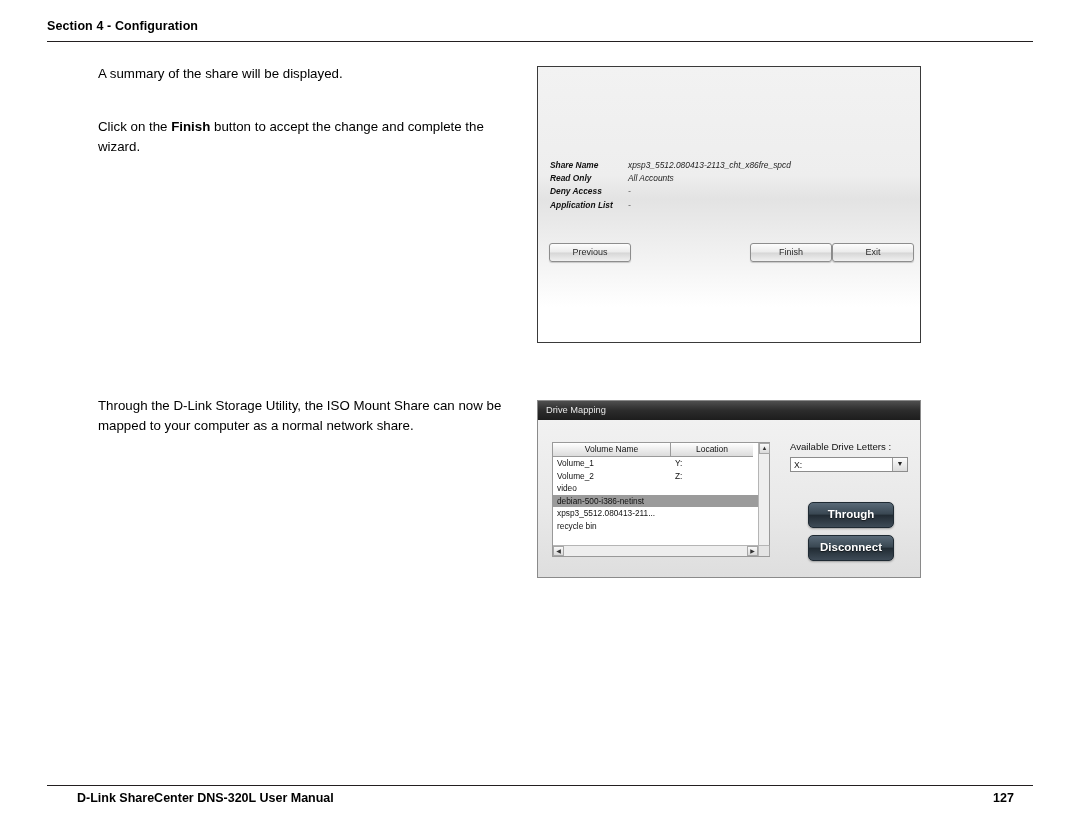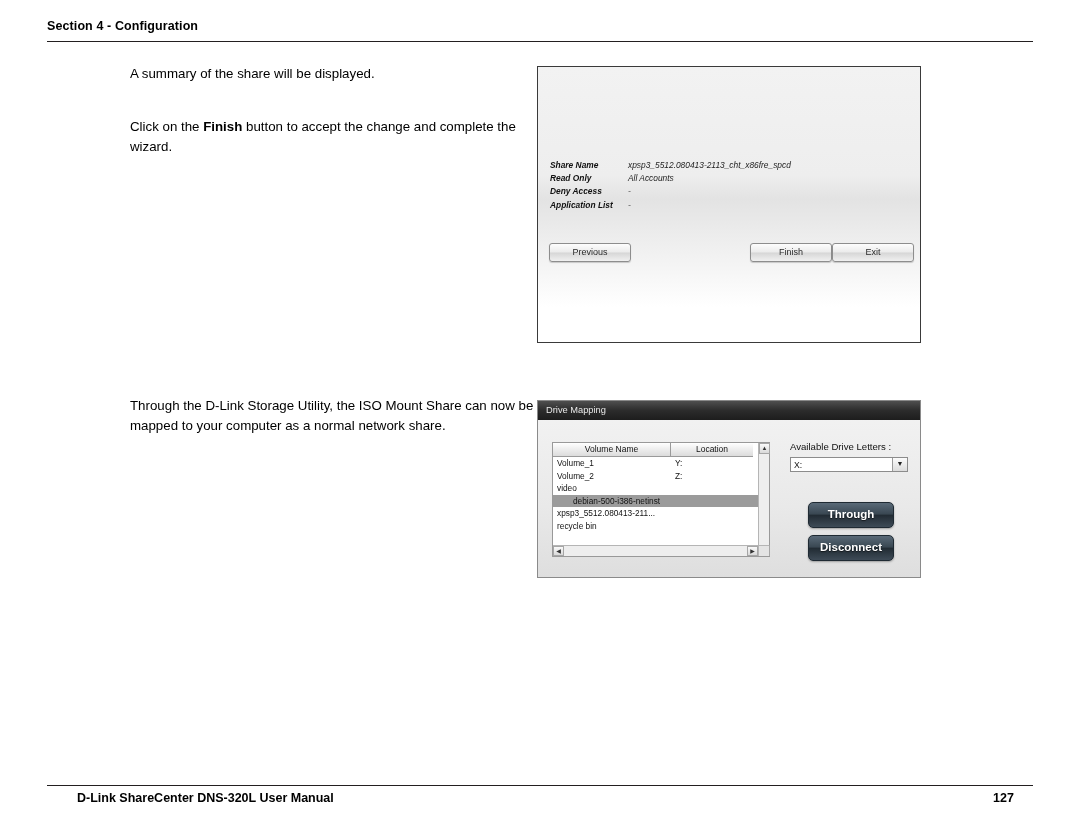--- a/index.html
+++ b/index.html
@@ -64,21 +64,20 @@
     font-size: 12.5px;
     font-weight: bold;
   }
 
   
   .para {
     position: absolute;
     font-size: 13.3px;
     line-height: 20px;
     color: #000;
-    margin-left: 32px;
   }
   .para b { font-weight: bold; }
   #para1 { left: 98px; top: 64px; width: 420px; }
   #para2 { left: 98px; top: 117px; width: 425px; }
   #para3 { left: 98px; top: 396px; width: 425px; }
 
   
   .wizard {
     position: absolute;
     left: 537px;
@@ -228,21 +227,21 @@
   .dm-rows { position: relative; }
   .dm-row {
     display: flex;
     height: 12.5px;
     font-size: 8.3px;
     line-height: 12px;
     color: #111;
   }
   .dm-row .c1 { width: 118px; padding-left: 4px; box-sizing: border-box; }
   .dm-row .c2 { width: 82px; padding-left: 4px; box-sizing: border-box; }
-  .dm-row.sel { background: #9b9b9b; color: #111; justify-content: flex-end; }
+  .dm-row.sel { background: #9b9b9b; color: #111; }
   .dm-scroll-v {
     position: absolute;
     right: 0; top: 0;
     width: 11px; height: 100%;
     background: #eeeeee;
     border-left: 1px solid #b5b5b5;
     box-sizing: border-box;
   }
   .dm-scroll-v .arrow {
     width: 11px; height: 11px;

